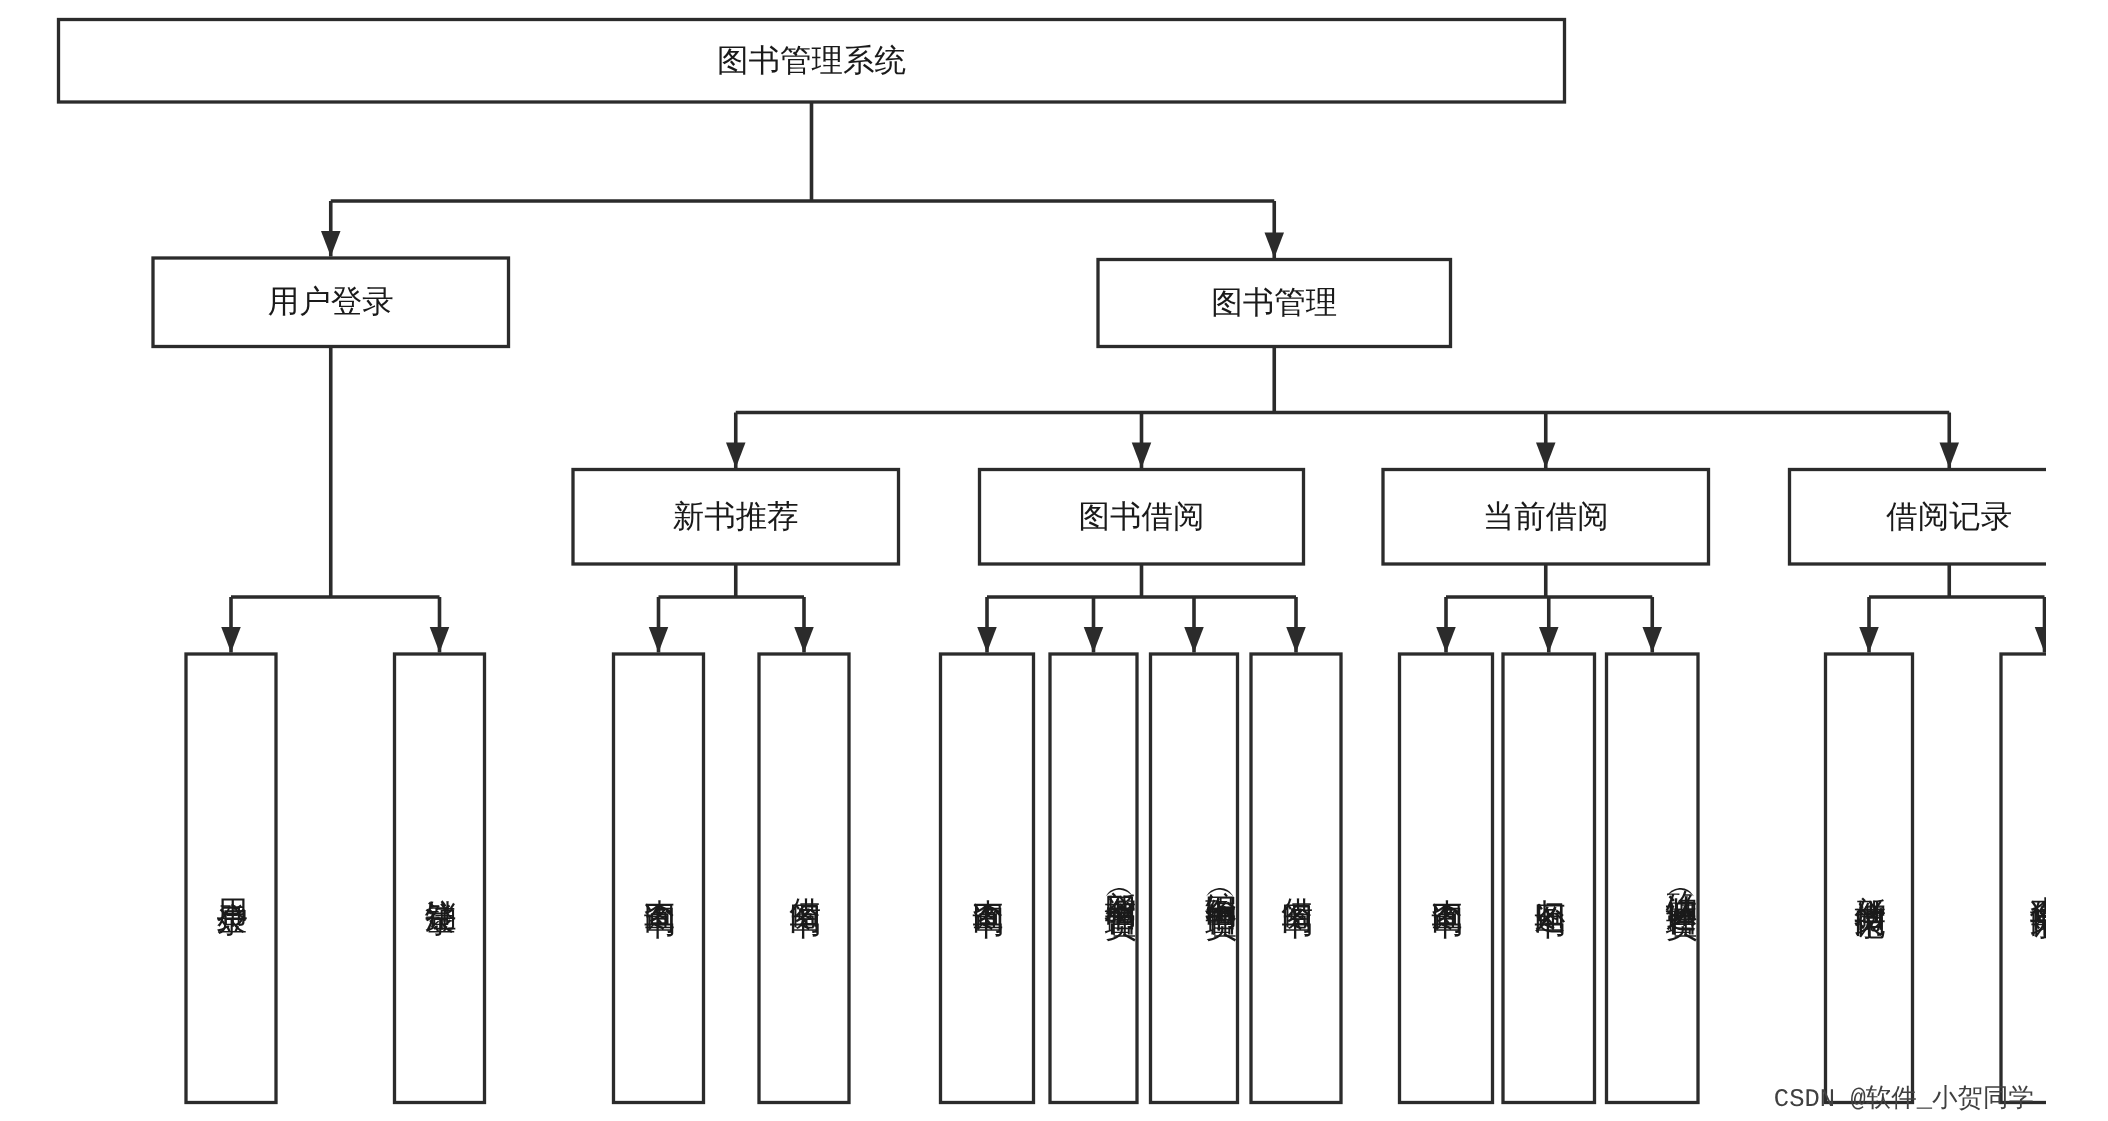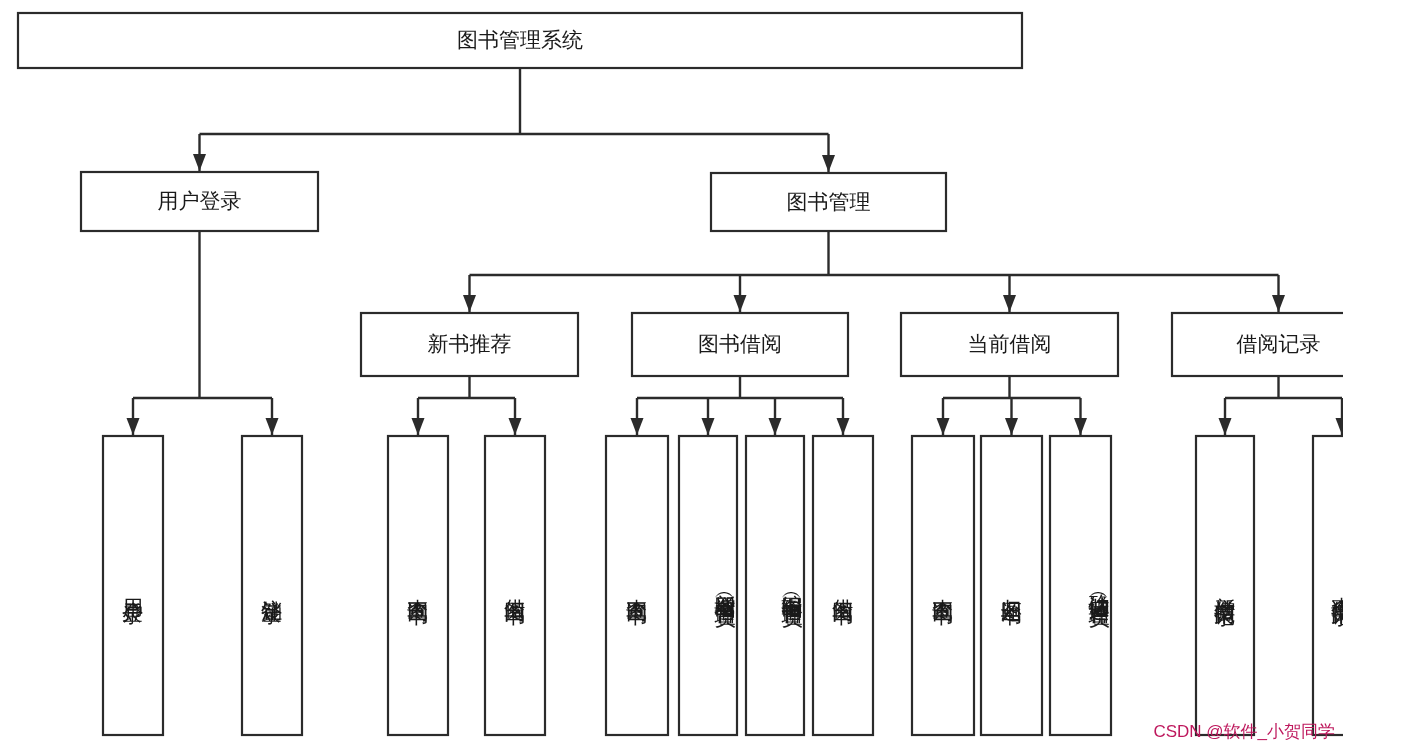--- a/index.html
+++ b/index.html
@@ -9,20 +9,21 @@
   }
   body {
     font-family: "Liberation Sans", "DejaVu Sans", sans-serif;
   }
   #diagram-root {
     position: relative;
     width: 1343px;
     height: 747px;
     background: #ffffff;
     overflow: hidden;
+    margin-left: 21px;
   }
   svg.canvas {
     position: absolute;
     left: 0;
     top: 0;
     width: 1405px;
     height: 747px;
   }
   .node-rect {
     fill: #ffffff;
@@ -57,23 +58,23 @@
     color: #1a1a1a;
     letter-spacing: 2px;
     white-space: nowrap;
     pointer-events: none;
     text-align: center;
   }
   .watermark {
     position: absolute;
     right: 8px;
     bottom: 4px;
-    font-family: Liberation Sans, sans-serif;
+    font-family: Liberation Mono, monospace;
     font-size: 17px;
-    color: #be185d;
+    color: #404040;
     white-space: nowrap;
   }
 </style>
 </head>
 <body>
 
 <div id="diagram-root">
   <svg class="canvas" id="svg-canvas" viewBox="0 0 1405 747">
       <g>
         <path d="M 520 68 L 520 134" class="connector"></path>

